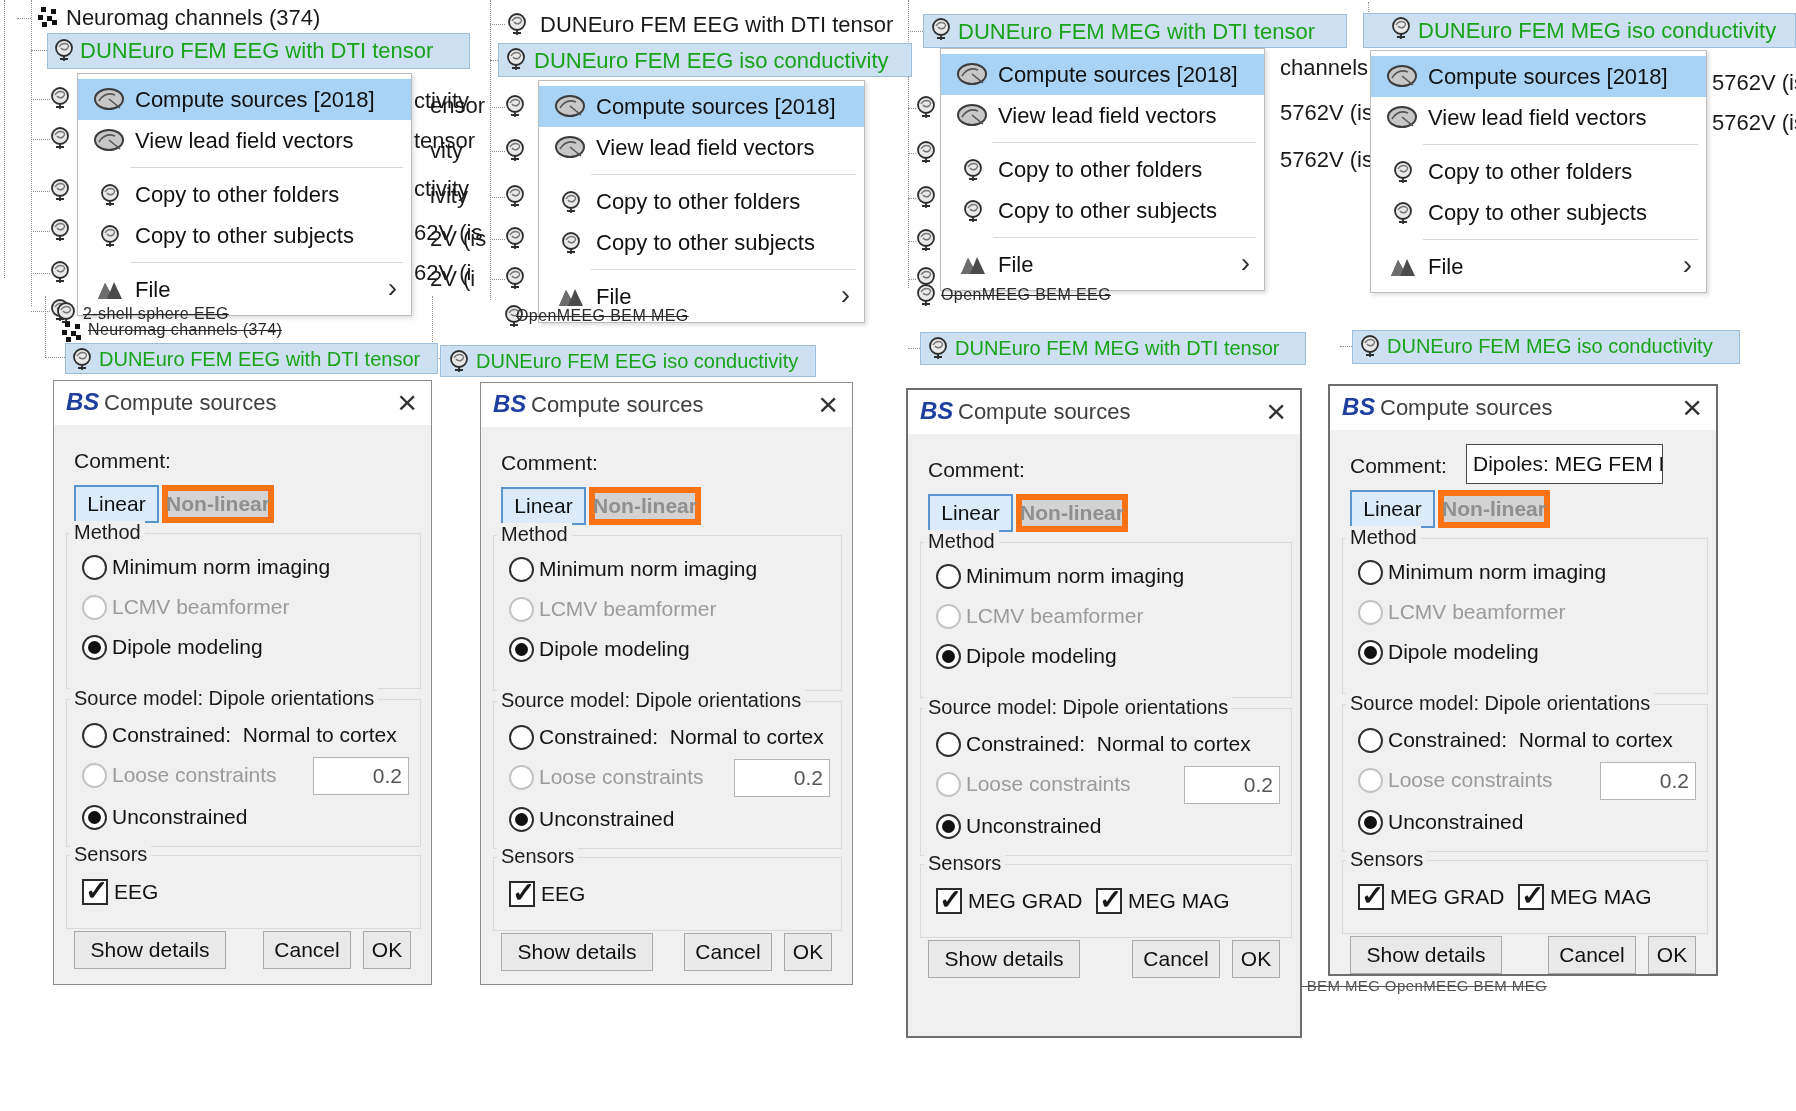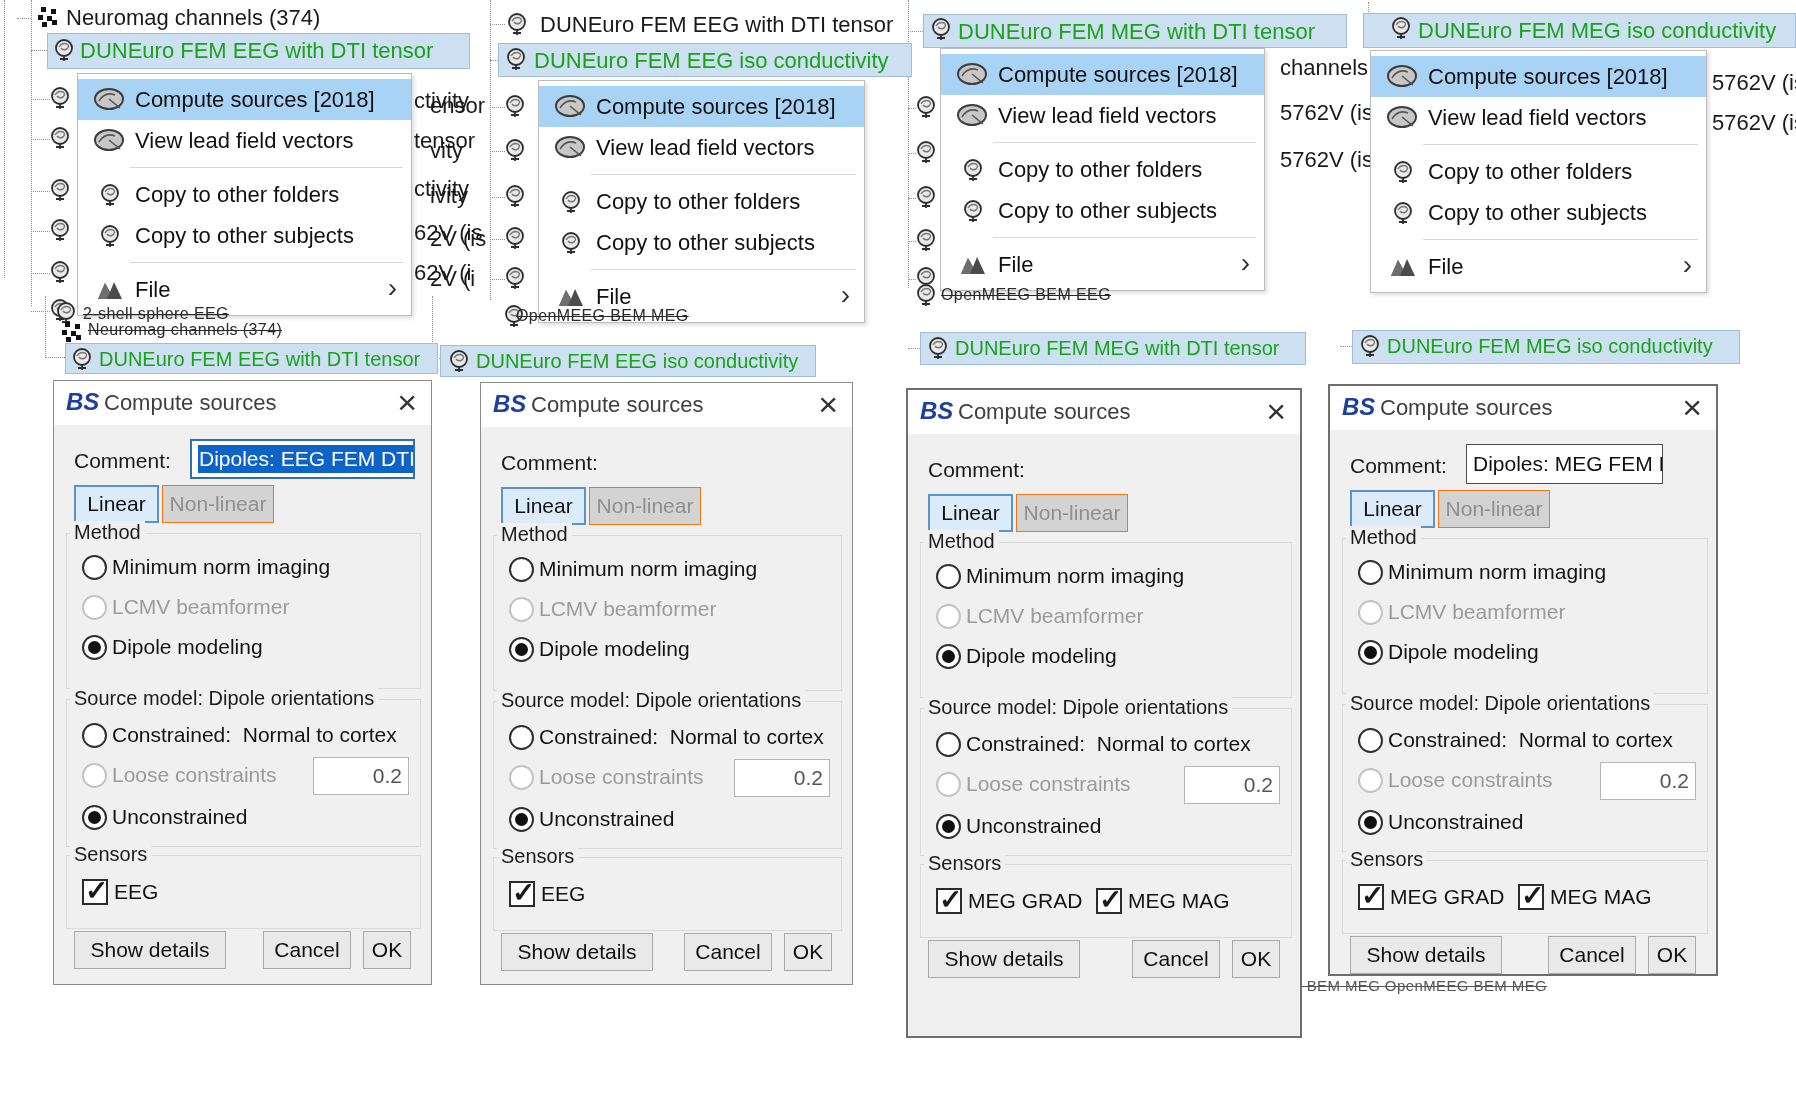--- a/index.html
+++ b/index.html
@@ -32,21 +32,21 @@
   .dlg-close{position:absolute;right:14px;top:0px;font-size:34px;color:#333;line-height:42px;}
   .fld{position:absolute;background:#fff;border:1px solid #4a4a4a;display:flex;align-items:center;
        padding:0 6px;font-size:21px;color:#111;overflow:hidden;white-space:pre;box-sizing:border-box;}
   .fld.focus-blue{border:2px solid #2f6db5;}
   .fld .sel{background:var(--txtsel);color:#fff;padding:2px 1px;}
   .caret{display:inline-block;width:2px;height:24px;background:#111;margin-left:1px;}
   .lbl{position:absolute;font-size:21px;color:#1a1a1a;white-space:pre;z-index:2;}
   .btn{position:absolute;display:flex;align-items:center;justify-content:center;font-size:21px;color:#111;
        background:#e9e9e9;border:1px solid #aaa;box-sizing:border-box;white-space:nowrap;}
   .btn.linear{background:var(--linbg);border:2px solid #5b93cf;}
-  .btn.nonlinear{background:#d3d3d3;color:#8f8f8f;border:1px solid #f97316;}
+  .btn.nonlinear{background:#d3d3d3;color:#8f8f8f;border:6px solid #f97316;font-weight:bold;}
   .grp{position:absolute;border:1px solid #dadada;box-sizing:border-box;}
   .grp-legend{position:absolute;font-size:20px;color:#1c1c1c;background:#f0f0f0;padding:0 4px;white-space:nowrap;z-index:2;}
   .radio{position:absolute;width:25px;height:25px;border:2px solid #2f2f2f;border-radius:50%;background:#fff;box-sizing:border-box;z-index:2;}
   .radio.dis{border-color:#c3c3c3;}
   .radio.on::after{content:"";position:absolute;left:4px;top:4px;width:13px;height:13px;background:#111;border-radius:50%;}
   .cb{position:absolute;width:26px;height:26px;border:2px solid #2b2b2b;background:#fff;box-sizing:border-box;z-index:2;}
   .cb.on::after{content:"\2713";position:absolute;left:1px;top:-7px;font-size:28px;font-weight:bold;color:#1a1a1a;}
   .opt-label{position:absolute;font-size:21px;color:#141414;white-space:pre;z-index:2;}
   .opt-label.dis{color:#9b9b9b;}
 </style>
@@ -192,21 +192,20 @@
         <path d="M5 9 Q8 4 13 6 Q16 8 13 11 Q9 13 7 10" fill="none" stroke="#777" stroke-width="1.4"></path>
         <path d="M10 18 L10 23 M6 21 L14 21" stroke="#2e2e2e" stroke-width="1.8" fill="none"></path>
       </svg></span>
     <span class="tree-label green" style="left: 99px; top: 348px; font-size: 20px;">DUNEuro FEM EEG with DTI tensor</span>
     <div class="dialog" style="left: 53px; top: 380px; width: 379px; height: 605px;">
       <div class="dlg-title"></div>
       <span class="dlg-logo">BS</span>
       <span class="dlg-title-text">Compute sources</span>
       <span class="dlg-close">×</span>
       <span class="lbl" style="left: 20px; top: 68px;">Comment:</span>
-      <div class="fld focus-blue" style="left: 136px; top: 58px; width: 225px; height: 40px;"><span class="sel">Dipoles: EEG FEM DTI</span></div>
       <div class="btn linear" style="left: 20px; top: 104px; width: 85px; height: 38px;">Linear</div>
       <div class="btn nonlinear" style="left: 108px; top: 104px; width: 112px; height: 38px;">Non-linear</div>
       <div class="grp" style="left: 12px; top: 152px; width: 355px; height: 156px;"></div>
       <span class="grp-legend" style="left: 16px; top: 140px;">Method</span>
       <span class="radio" style="left: 28px; top: 174px;"></span>
       <span class="opt-label" style="left: 58px; top: 174px;">Minimum norm imaging</span>
       <span class="radio dis" style="left: 28px; top: 214px;"></span>
       <span class="opt-label dis" style="left: 58px; top: 214px;">LCMV beamformer</span>
       <span class="radio on" style="left: 28px; top: 254px;"></span>
       <span class="opt-label" style="left: 58px; top: 254px;">Dipole modeling</span>

